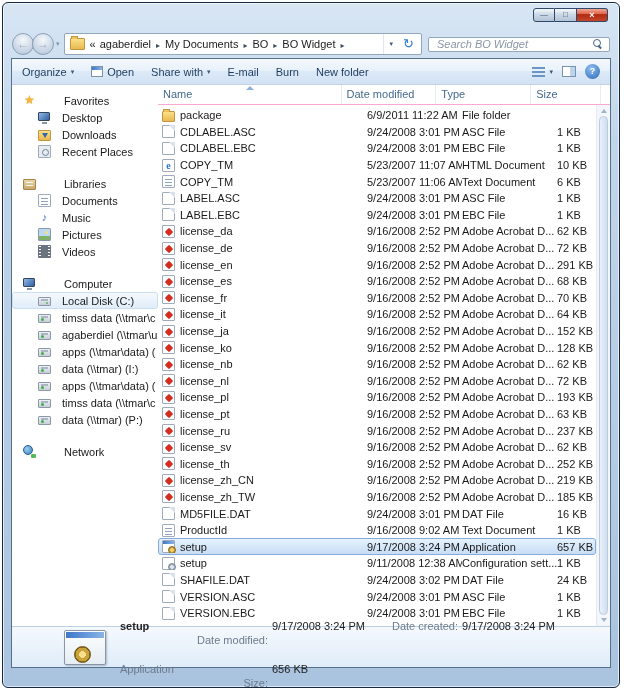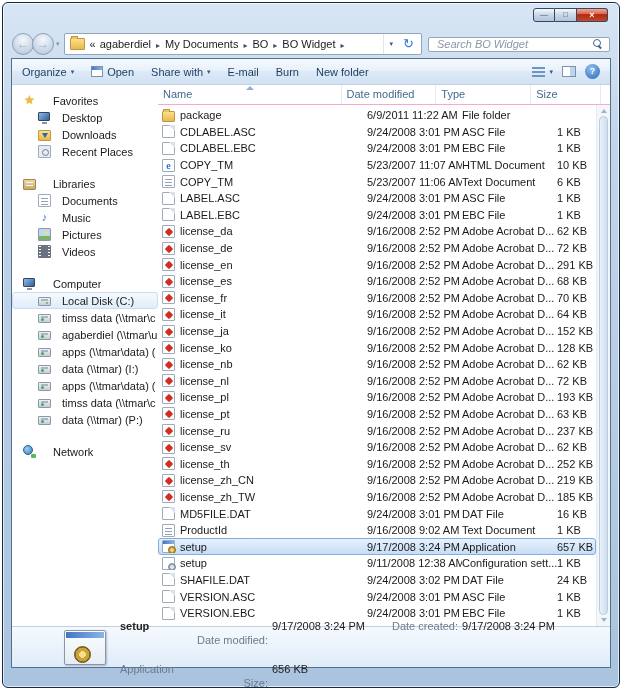--- a/index.html
+++ b/index.html
@@ -58,21 +58,21 @@
   .views-ic{width:13px;height:10px;background:repeating-linear-gradient(180deg,#6b96c4 0 2px,transparent 2px 4px);}
   .preview-ic{width:14px;height:11px;box-sizing:border-box;border:1px solid #7a93ad;background:linear-gradient(90deg,#fff 0 58%,#bcd4ec 58%);}
   .help-ic{width:15px;height:15px;border-radius:50%;background:radial-gradient(circle at 40% 30%,#8fc0ee,#2a66b8);color:#fff;
     font-size:9px;font-weight:bold;line-height:15px;text-align:center;}
 
   .main{flex:1;display:flex;min-height:0;background:#fff;}
 
   
   .sidebar{width:146px;flex:0 0 auto;padding-top:7px;overflow:hidden;font-size:11px;color:#1a1a1a;}
   .nav-section{margin-bottom:15px;}
-  .nav-head{display:flex;align-items:center;gap:12px;height:17px;padding-left:11px;}
+  .nav-head{display:flex;align-items:center;gap:23px;height:17px;padding-left:11px;}
   .nav-item{display:flex;align-items:center;gap:6px;height:17px;padding-left:25px;box-sizing:border-box;border:1px solid transparent;
     white-space:nowrap;overflow:hidden;}
   .nav-item.selected{background:linear-gradient(180deg,#f5f9fd,#e0edfa);border:1px solid #cadef2;border-radius:3px;}
   .nav-label{white-space:nowrap;overflow:hidden;}
 
   
   .filearea{flex:1;display:flex;flex-direction:column;min-width:0;}
   .listheader{height:19px;flex:0 0 auto;display:flex;position:relative;border-bottom:1px solid #f9a8d4;}
   .hcell{box-sizing:border-box;font-size:11px;color:#456a8e;padding:3px 4px 0 5px;border-right:1px solid #e4ebf3;}
   .h-name{width:184px;}

